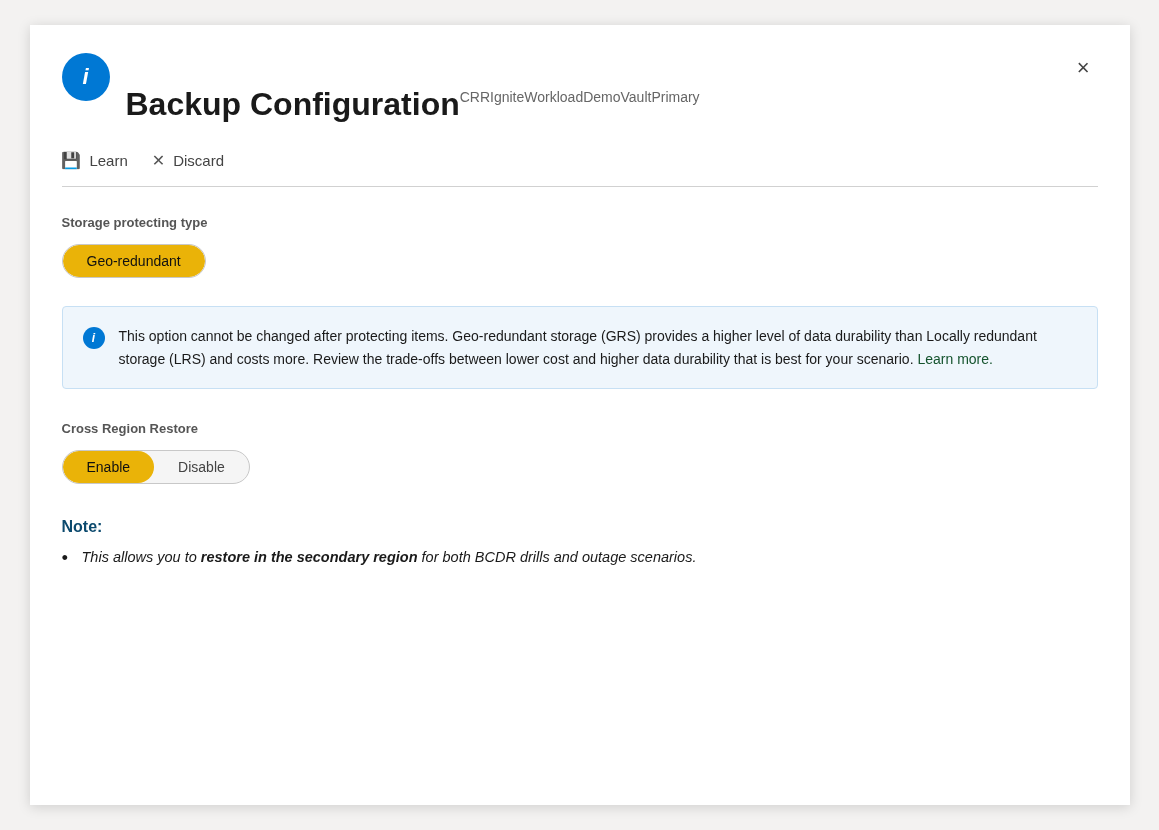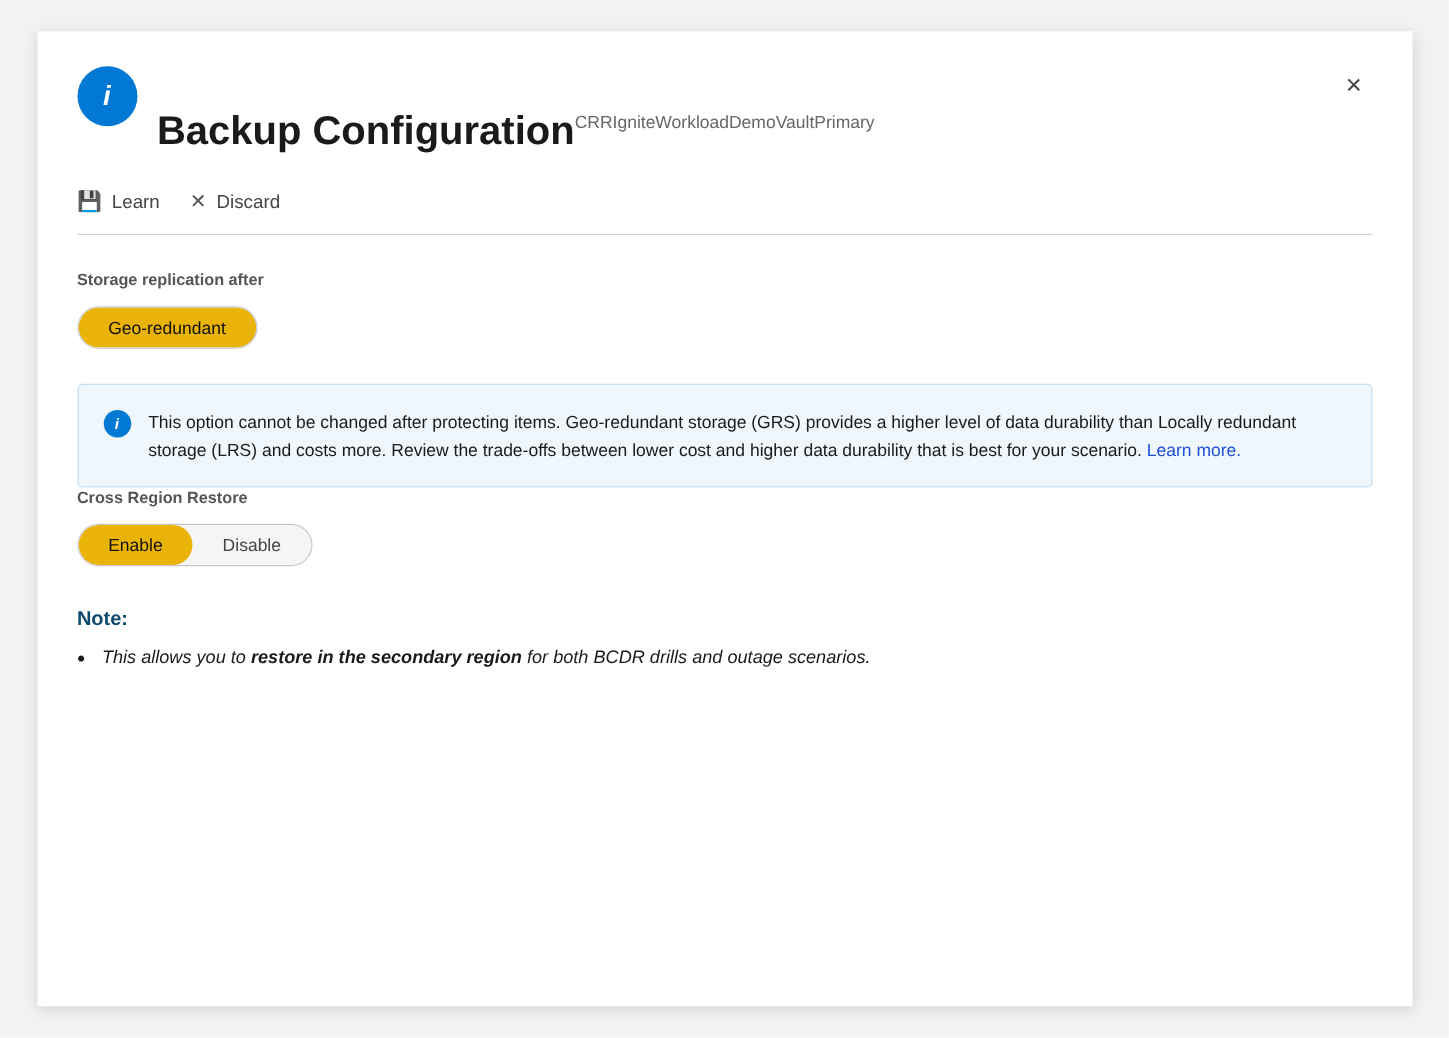--- a/index.html
+++ b/index.html
@@ -152,25 +152,26 @@
       font-style: italic;
       flex-shrink: 0;
       margin-top: 2px;
     }
     .info-box-text {
       font-size: 14px;
       color: #1a1a1a;
       line-height: 1.6;
     }
     .info-box-text a {
-      color: #1d4ed8;
+      color: #14532d;
       text-decoration: none;
       margin-top: 12px;
     }
     .section-gap {
+      margin-top: 32px;
     }
     .note-section {
       margin-top: 28px;
     }
     .note-label {
       font-size: 16px;
       font-weight: 700;
       color: #0c4a6e;
       margin-bottom: 10px;
       margin-top: 34px;
@@ -227,21 +228,21 @@
       <span class="toolbar-icon">✕</span>
       <span>Discard</span>
     </button>
   </div>
 
   <div class="divider"></div>
 
   <div class="content">
 
     <div>
-      <div class="section-label">Storage replication after</div>
+      <div class="section-label">Storage protecting type</div>
       <div class="toggle-group">
         <button class="toggle-option active">Geo-redundant</button>
       </div>
     </div>
 
     <div class="info-box">
       <div class="info-icon-small">
         <span>i</span>
       </div>
       <div class="info-box-text">

